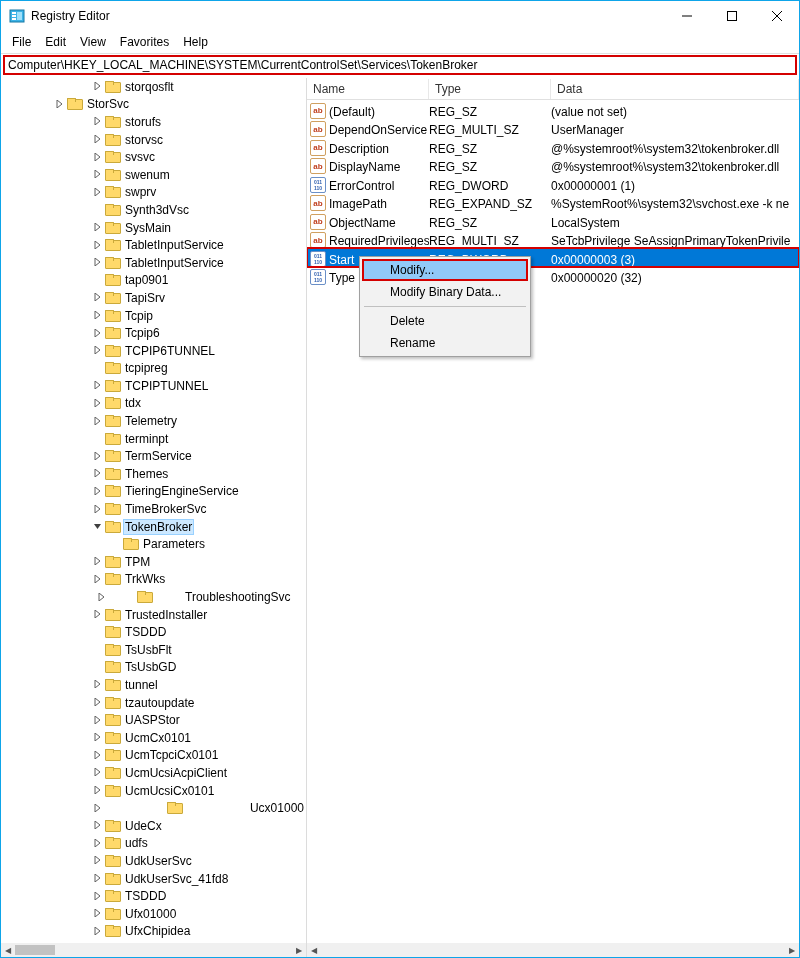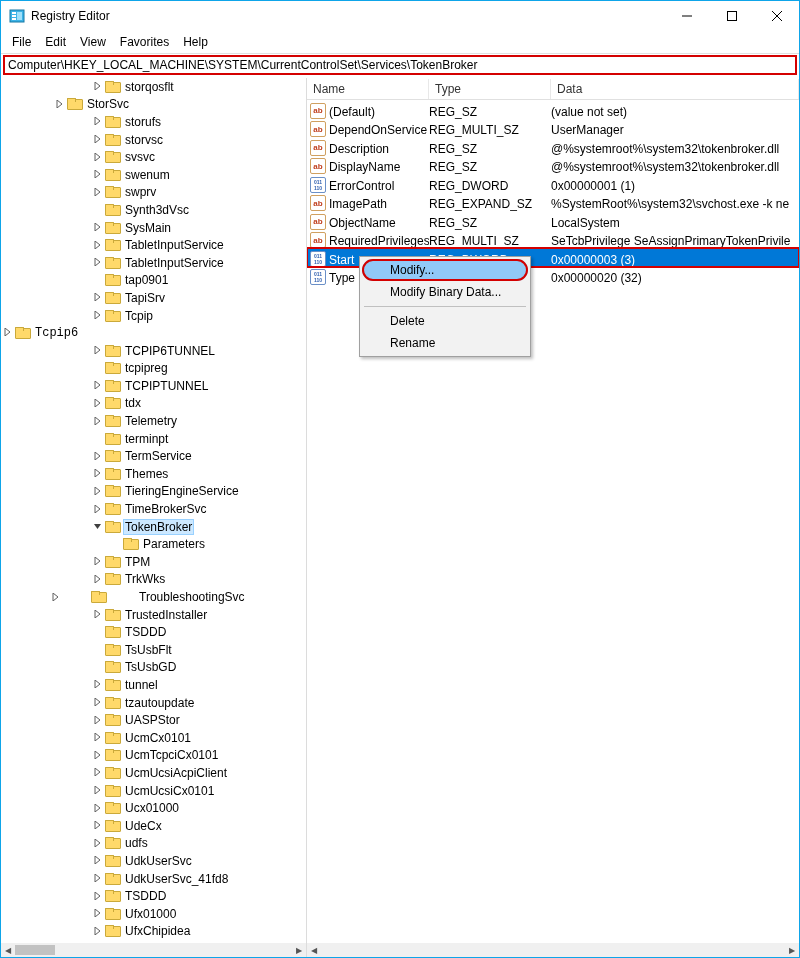--- a/index.html
+++ b/index.html
@@ -44,21 +44,21 @@
   .row .cname { width:100px; overflow:hidden; text-overflow:clip;}
   .row .ctype { width:122px; padding-left:0;}
   .row .cdata { flex:1; overflow:hidden; text-overflow:clip;}
   .row.sel  { background:#0078d7; color:#fff; }
   .row.sel.boxed { outline:2px solid #d40000; outline-offset:-1px; background:#0078d7;}
   .reg-ab { width:16px; height:16px; background:#fff; border:1px solid #d0a060; border-radius:2px; display:flex; align-items:center; justify-content:center; font-size:8px; font-weight:bold; color:#c04020;}
   .reg-bin{ width:16px; height:16px; background:#fff; border:1px solid #6a8fc7; border-radius:2px; display:flex; align-items:center; justify-content:center; font-size:7px; font-weight:bold; color:#3060b0;}
   
   .ctxmenu { position:absolute; width:172px; background:#f2f2f2; border:1px solid #a0a0a0; box-shadow:2px 2px 3px rgba(0,0,0,.25); font-size:12px; padding:2px;}
   .ctxmenu .citem { padding:4px 20px 4px 28px; white-space:nowrap; }
-  .ctxmenu .citem.hl { background:#91c9f7;border-radius:11px; }
+  .ctxmenu .citem.hl { background:#91c9f7; }
   .ctxmenu .citem.boxed { outline:2px solid #d40000; outline-offset:-2px; }
   .ctxmenu .sep { height:1px; background:#c0c0c0; margin:3px 2px; }
   
   .list-hscroll { position:absolute; left:0; right:0; bottom:0; height:14px; background:#f0f0f0; display:flex;}
   .list-hscroll .arrow { width:14px; height:14px; display:flex; align-items:center; justify-content:center; font-size:8px; color:#555;}
   .list-hscroll .track { flex:1; }
 </style>
 </head>
 <body>
 
@@ -196,21 +196,21 @@
             <span class="folder-icon"></span>
             <span class="label">TapiSrv</span>
           </div>
           <div class="node" style="padding-left: 90px;">
             <span class="expander"><svg width="8" height="8">
                 <path d="M1 0 L6 4 L1 8 Z" fill="none" stroke="#606060"></path>
               </svg></span>
             <span class="folder-icon"></span>
             <span class="label">Tcpip</span>
           </div>
-          <div class="node" style=" font-family: Liberation Mono, monospace;">
+          <div class="node" style="padding-left: 90px;">
             <span class="expander"><svg width="8" height="8">
                 <path d="M1 0 L6 4 L1 8 Z" fill="none" stroke="#606060"></path>
               </svg></span>
             <span class="folder-icon"></span>
             <span class="label">Tcpip6</span>
           </div>
           <div class="node" style="padding-left: 90px;">
             <span class="expander"><svg width="8" height="8">
                 <path d="M1 0 L6 4 L1 8 Z" fill="none" stroke="#606060"></path>
               </svg></span>
@@ -295,21 +295,21 @@
             <span class="folder-icon"></span>
             <span class="label">TPM</span>
           </div>
           <div class="node" style="padding-left: 90px;">
             <span class="expander"><svg width="8" height="8">
                 <path d="M1 0 L6 4 L1 8 Z" fill="none" stroke="#606060"></path>
               </svg></span>
             <span class="folder-icon"></span>
             <span class="label">TrkWks</span>
           </div>
-          <div class="node" style="padding-left: 48px; gap: 28px;">
+          <div class="node" style="padding-left: 94px; gap: 28px;">
             <span class="expander"><svg width="8" height="8">
                 <path d="M1 0 L6 4 L1 8 Z" fill="none" stroke="#606060"></path>
               </svg></span>
             <span class="folder-icon"></span>
             <span class="label">TroubleshootingSvc</span>
           </div>
           <div class="node" style="padding-left: 90px;">
             <span class="expander"><svg width="8" height="8">
                 <path d="M1 0 L6 4 L1 8 Z" fill="none" stroke="#606060"></path>
               </svg></span>
@@ -373,21 +373,21 @@
             <span class="folder-icon"></span>
             <span class="label">UcmUcsiAcpiClient</span>
           </div>
           <div class="node" style="padding-left: 90px;">
             <span class="expander"><svg width="8" height="8">
                 <path d="M1 0 L6 4 L1 8 Z" fill="none" stroke="#606060"></path>
               </svg></span>
             <span class="folder-icon"></span>
             <span class="label">UcmUcsiCx0101</span>
           </div>
-          <div class="node" style="padding-left: 90px;">
+          <div class="node" style="padding-left: 90px; justify-content: space-between;">
             <span class="expander"><svg width="8" height="8">
                 <path d="M1 0 L6 4 L1 8 Z" fill="none" stroke="#606060"></path>
               </svg></span>
             <span class="folder-icon"></span>
             <span class="label">Ucx01000</span>
           </div>
           <div class="node" style="padding-left: 90px;">
             <span class="expander"><svg width="8" height="8">
                 <path d="M1 0 L6 4 L1 8 Z" fill="none" stroke="#606060"></path>
               </svg></span>

